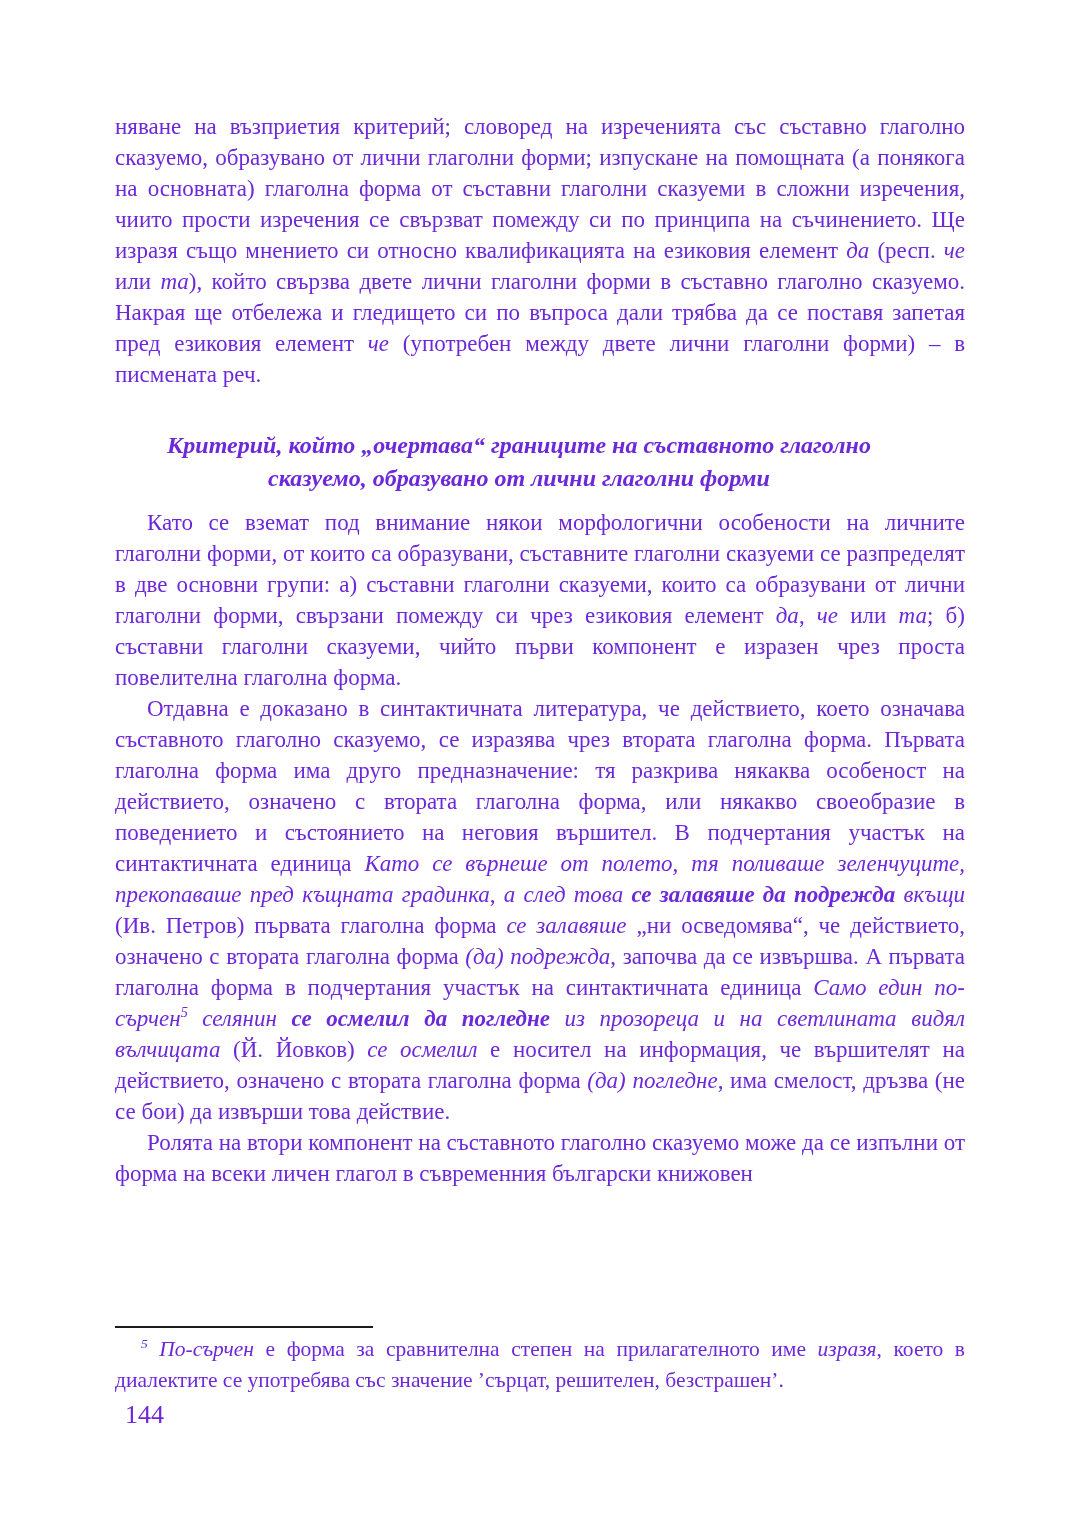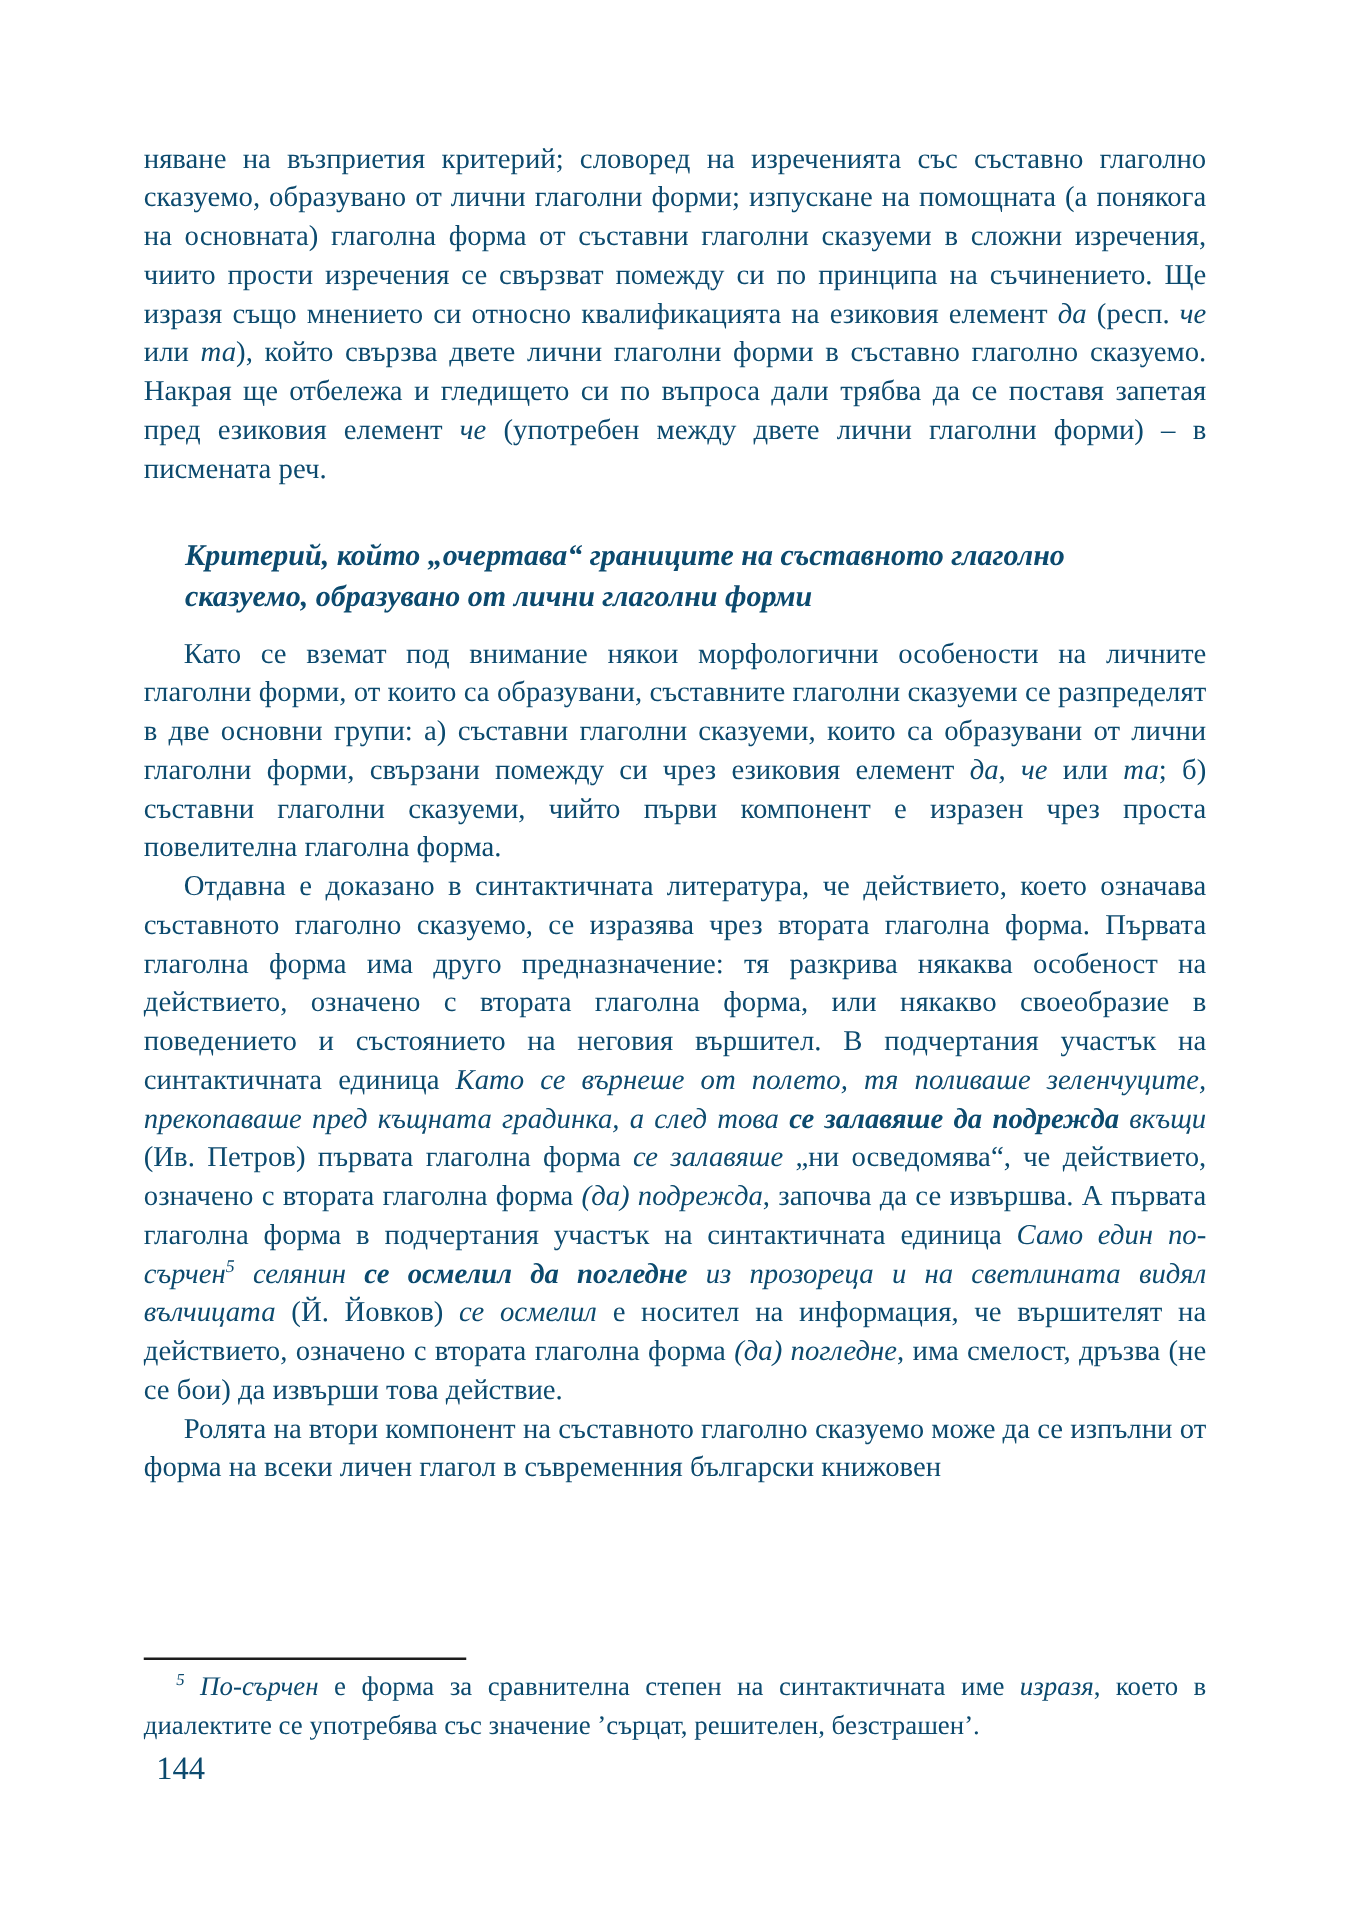--- a/index.html
+++ b/index.html
@@ -5,21 +5,21 @@
   html, body {
     margin: 0;
     padding: 0;
     background: #ffffff;
   }
   .page {
     position: relative;
     width: 1080px;
     height: 1536px;
     background: #ffffff;
-    color: #0c4a6e;
+    color: #6d28d9;
     font-family: "Liberation Serif", "DejaVu Serif", serif;
     overflow: hidden;
   }
   .textblock {
     position: absolute;
     left: 115px;
     top: 111px;
     width: 850px;
   }
   p.body {
@@ -29,21 +29,21 @@
     text-align: justify;
   }
   p.body.indent {
     text-indent: 32px;
   }
   h2.heading {
     font-size: 24px;
     line-height: 32.5px;
     font-weight: bold;
     font-style: italic;
-    text-align: left;
+    text-align: center;
     margin: 0;
   }
   #heading-1 {
     margin: 39px 0 13px 33px;
     max-width: 742px;
   }
   #heading-2 {
     margin: 36px 0 13px 33px;
     max-width: 817px;
   }
@@ -98,17 +98,17 @@
 
 
     <p class="body indent"><span>Отдавна е доказано в синтактичната литература, че действието, което означава съставното глаголно сказуемо, се изразява чрез втората глаголна форма. Първата глаголна форма има друго предназначение: тя разкрива някаква особеност на действието, означено с втората глаголна форма, или някакво своеобразие в поведението и състоянието на неговия вършител. В подчертания участък на синтактичната единица </span><span class="r-i">Като се върнеше от полето, тя поливаше зеленчуците, прекопаваше пред къщната градинка, а след това </span><span class="r-bi">се залавяше да подрежда</span><span class="r-i"> вкъщи</span><span> (Ив. Петров) първата глаголна форма </span><span class="r-i">се залавяше</span><span> „ни осведомява“, че действието, означено с втората глаголна форма </span><span class="r-i">(да) подрежда</span><span>, започва да се извършва. А първата глаголна форма в подчертания участък на синтактичната единица </span><span class="r-i">Само един по-сърчен</span><span class="r-sup">5</span><span class="r-i"> селянин </span><span class="r-bi">се осмелил да погледне</span><span class="r-i"> из прозореца и на светлината видял вълчицата</span><span> (Й. Йовков) </span><span class="r-i">се осмелил</span><span> е носител на информация, че вършителят на действието, означено с втората глаголна форма </span><span class="r-i">(да) погледне</span><span>, има смелост, дръзва (не се бои) да извърши това действие.</span></p>
 
     <p class="body indent"><span>Ролята на втори компонент на съставното глаголно сказуемо може да се изпълни от форма на всеки личен глагол в съвременния български книжовен</span></p>
 
   </div>
 
   <div class="footnote-rule"></div>
 
-  <p class="footnote"><span class="r-sup">5</span><span> </span><span class="r-i">По-сърчен</span><span> е форма за сравнителна степен на синтактичната име </span><span class="r-i">изразя</span><span>, което в диалектите се употребява със значение ’сърцат, решителен, безстрашен’.</span></p>
+  <p class="footnote"><span class="r-sup">5</span><span> </span><span class="r-i">По-сърчен</span><span> е форма за сравнителна степен на прилагателното име </span><span class="r-i">изразя</span><span>, което в диалектите се употребява със значение ’сърцат, решителен, безстрашен’.</span></p>
 
   <div class="page-number">144</div>
 
 </div>
 
 </body></html>

